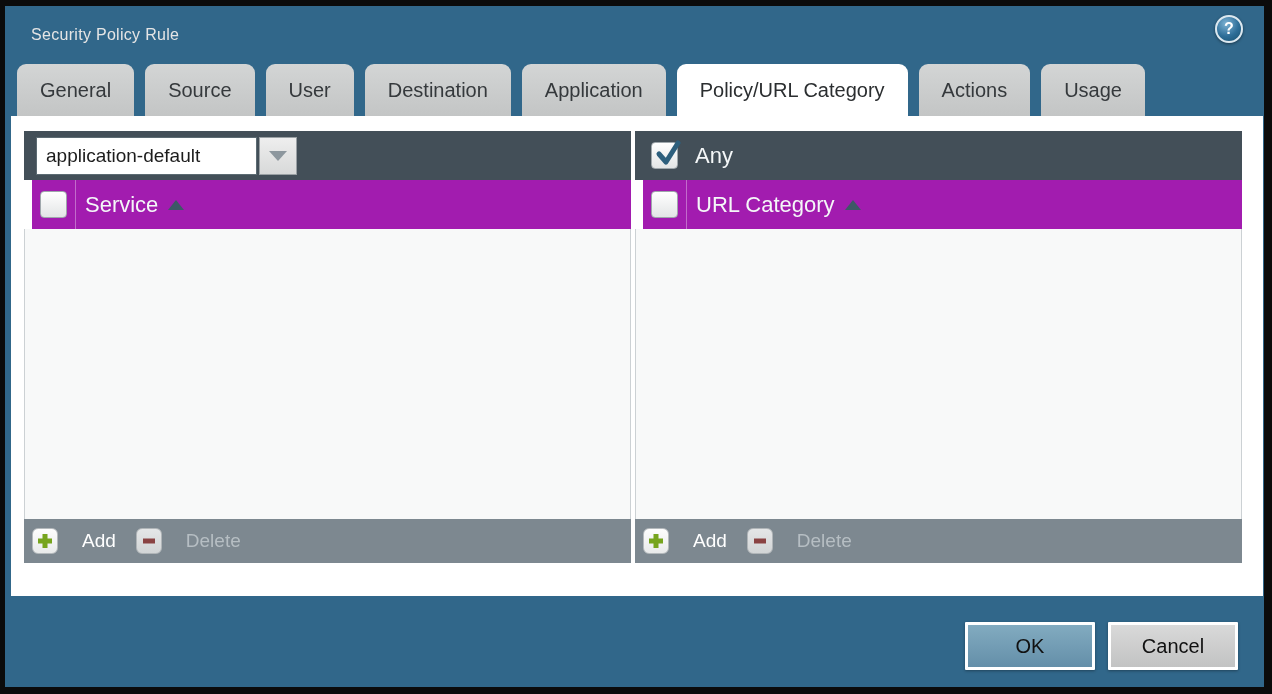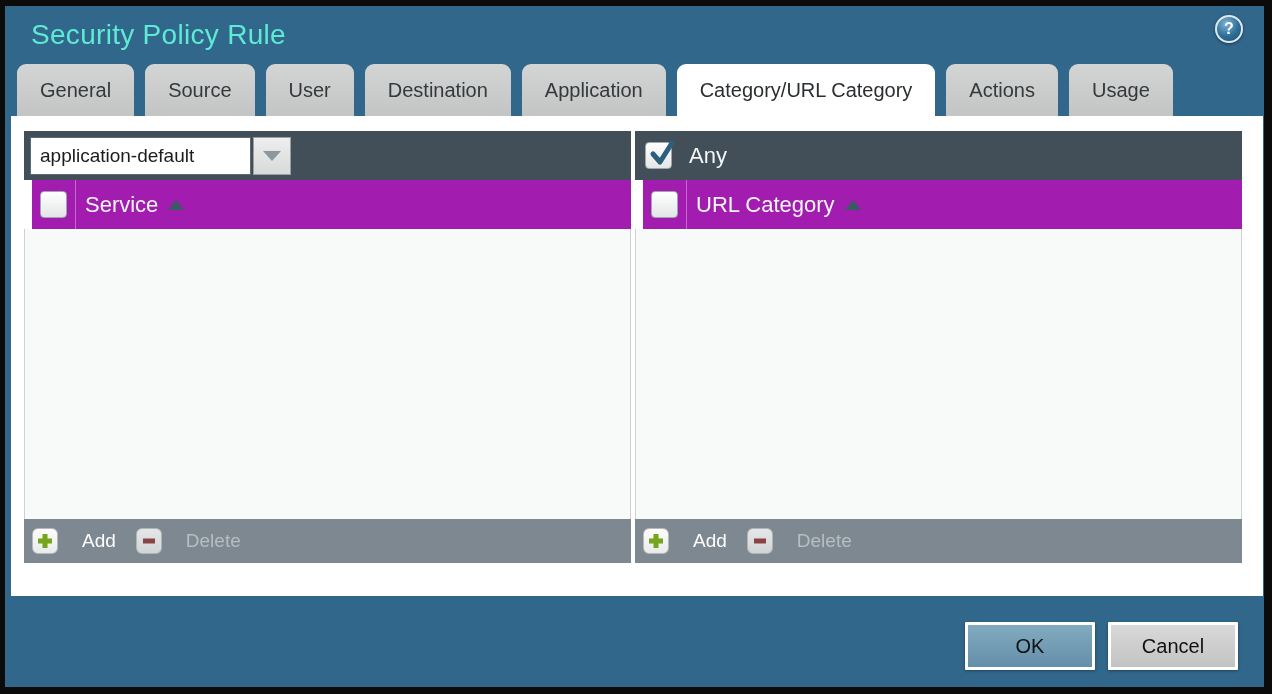--- a/index.html
+++ b/index.html
@@ -20,22 +20,22 @@
   }
 
   
   .titlebar {
     height: 58px;
     display: flex; align-items: center;
     padding-left: 26px;
     position: relative;
   }
   .title {
-    color: #5eead4;
-    font-size: 28px;
+    color: #e5e5e5;
+    font-size: 16px;
     letter-spacing: 0.3px;
   }
   .help {
     position: absolute; top: 9px; right: 21px;
     width: 28px; height: 28px; border-radius: 50%;
     background: radial-gradient(circle at 38% 28%, #7db2d4 0%, #2e6e98 55%, #17506f 100%);
     border: 2px solid #dce8ef;
     box-shadow: 0 1px 3px rgba(0,0,0,.45);
     color: #fff; font-size: 16px; font-weight: bold;
     display: flex; align-items: center; justify-content: center;
@@ -74,21 +74,21 @@
   }
   .panel {
     flex: 1 1 0;
     display: flex; flex-direction: column;
     min-width: 0;
   }
   .panel-header {
     height: 49px;
     background: #434f58;
     display: flex; align-items: center;
-    padding: 0 6px;
+    padding: 0 12px;
     flex: 0 0 auto;
   }
   .col-header {
     height: 49px;
     background: #a21caf;
     display: flex; align-items: center;
     flex: 0 0 auto;
     margin-left: 8px;
   }
   .panel-body {
@@ -218,21 +218,21 @@
       <span class="title">Security Policy Rule</span>
       <div class="help">?</div>
     </div>
 
     <div class="tabs">
       <div class="tab">General</div>
       <div class="tab">Source</div>
       <div class="tab">User</div>
       <div class="tab">Destination</div>
       <div class="tab">Application</div>
-      <div class="tab active">Category/URL Category</div>
+      <div class="tab active">Policy/URL Category</div>
       <div class="tab">Actions</div>
       <div class="tab">Usage</div>
     </div>
 
     <div class="content">
 
       <section class="panel">
         <div class="panel-header">
           <div class="combo">
             <input class="combo-input" type="text" readonly="" value="application-default" style="">

